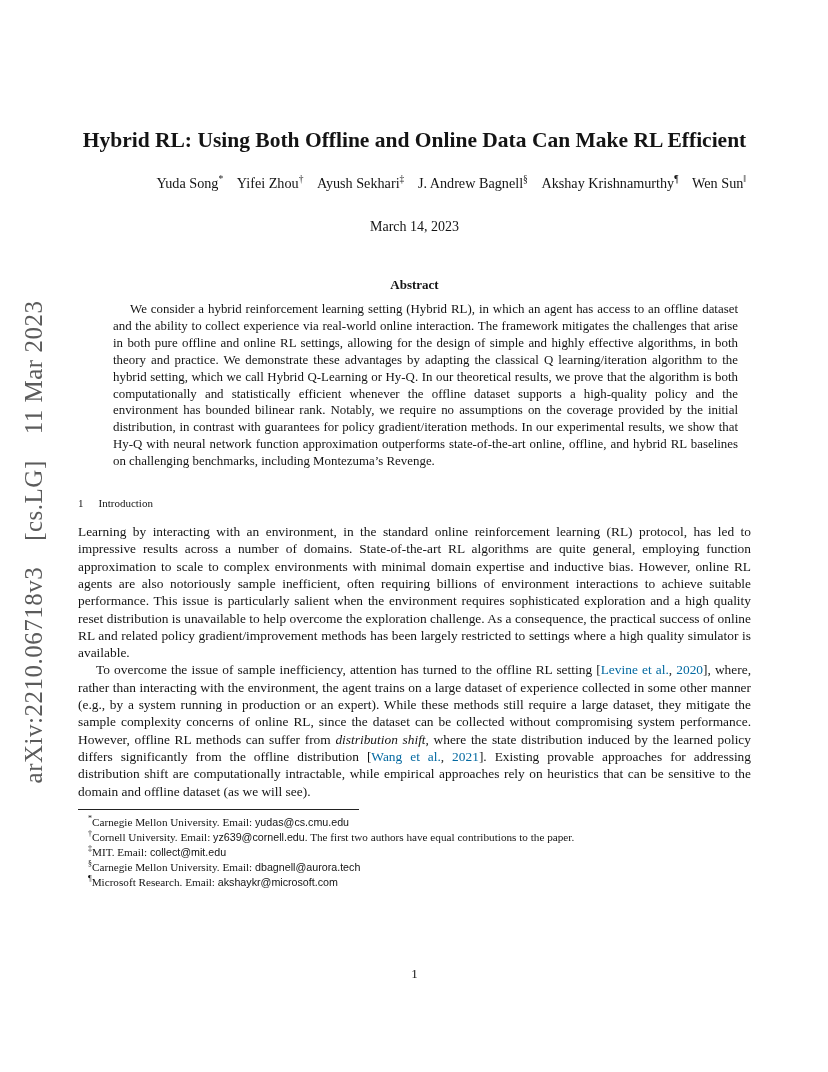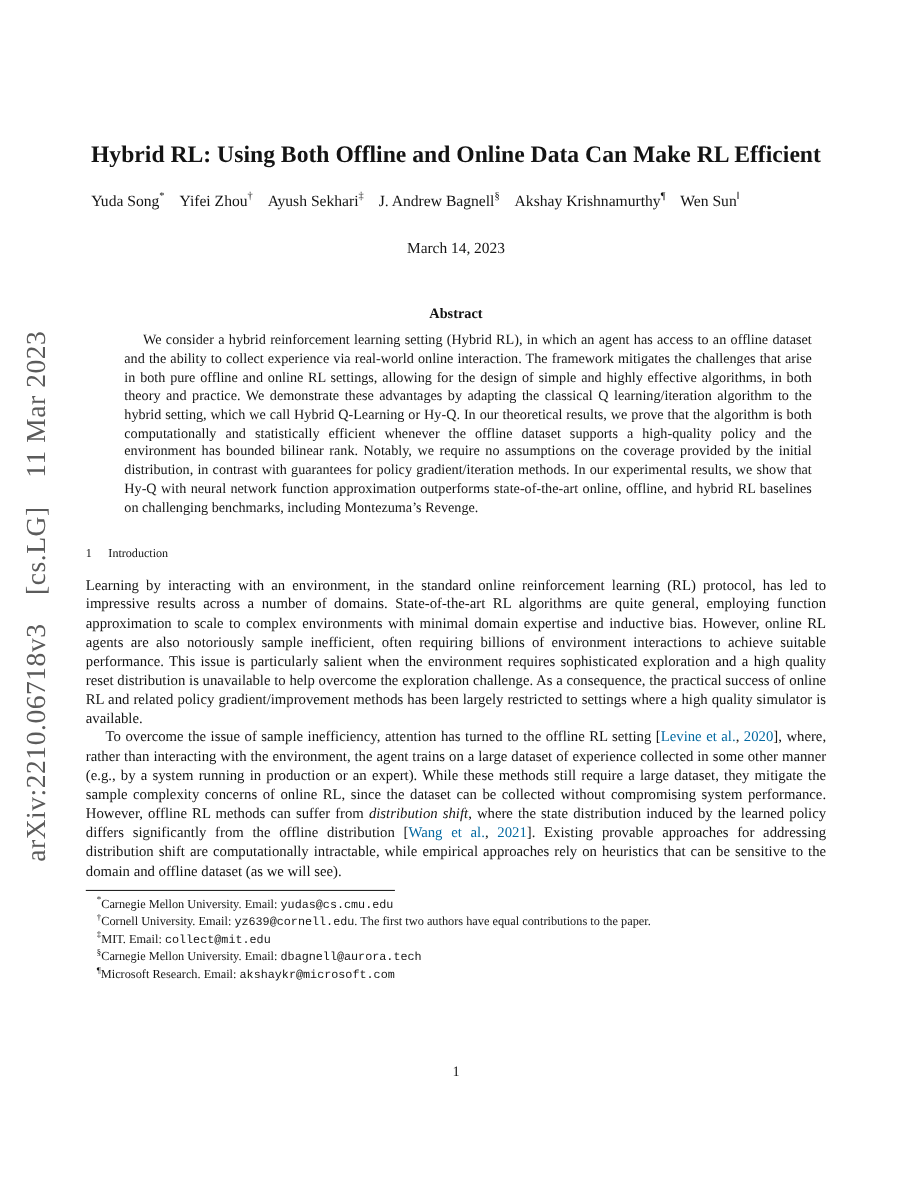--- a/index.html
+++ b/index.html
@@ -32,21 +32,21 @@
   }
   .title {
     margin: 128px 0 0 0;
     text-align: center;
     font-size: 21.5px;
     font-weight: bold;
     white-space: nowrap;
   }
   .authors {
     margin-top: 22px;
-    text-align: left;
+    text-align: right;
     font-size: 14.2px;
   }
   .author { display: inline-block; margin: 0 5px; white-space: nowrap; }
   .author sup { font-size: 9.5px; line-height: 0; }
   .date {
     margin-top: 27px;
     text-align: center;
     font-size: 14px;
   }
   .abstract-heading {
@@ -87,21 +87,21 @@
     border-top: 1.2px solid #222;
   }
   .footnotes {
     margin-top: 5px;
     font-size: 11.2px;
     line-height: 15px;
   }
   .footnote { text-indent: 10px; }
   .footnote sup { font-size: 8px; line-height: 0; }
   .mono {
-    font-family: Liberation Mono, monospace;
+    font-family: Liberation Sans, sans-serif;
     font-size: 10.7px;
   }
   .page-number {
     position: absolute;
     top: 966px;
     left: 78px;
     width: 673px;
     text-align: center;
     font-size: 13px;
   }

